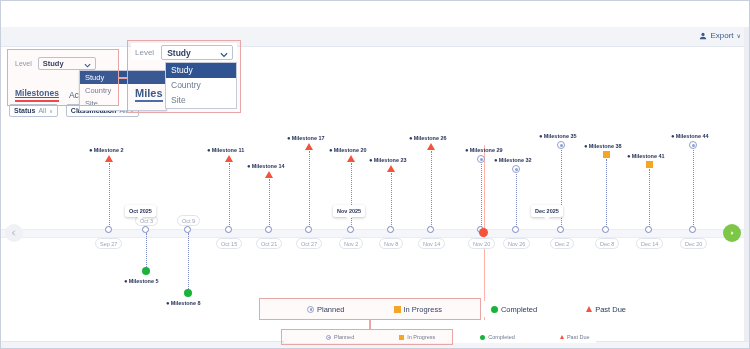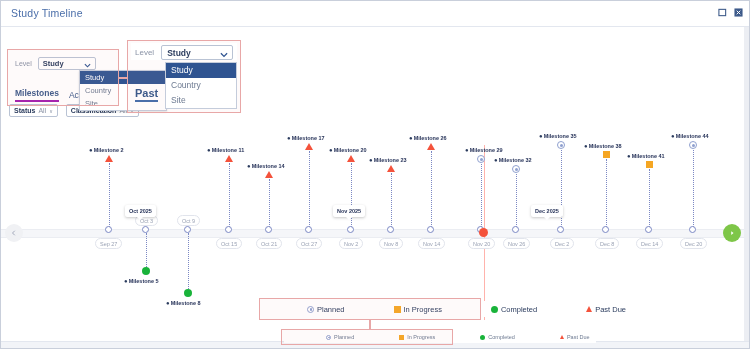--- a/index.html
+++ b/index.html
@@ -67,21 +67,21 @@
   .dd-sm {
     position: absolute; left: 78px; top: 23px;
     width: 88px; border: 1px solid #c4ccdb; background: #fff;
     box-shadow: 0 1px 2px rgba(0,0,0,.12); z-index: 30;
   }
   .dd-sm .opt { height: 13px; line-height: 13px; padding: 0 5px; font-size: 7.5px; color: #6d7a91; cursor: pointer; }
   .dd-sm .opt.sel { background: #2f5491; color: #fff; }
 
   .tabs-sm { position: absolute; left: 14px; top: 41px; display: flex; gap: 10px; align-items: flex-end; }
   .tab-sm { font-size: 8.5px; color: #3d5a8a; padding-bottom: 2px; cursor: pointer; }
-  .tab-sm.active { border-bottom: 2px solid #a21caf; font-weight: bold; }
+  .tab-sm.active { border-bottom: 2px solid #ef4444; font-weight: bold; text-decoration: underline; }
 
   .chips-sm { position: absolute; left: 8px; top: 57px; display: flex; gap: 8px; }
   .chip {
     height: 13px; border: 1px solid #b9c3d4; border-radius: 2px; background: #fff;
     display: flex; align-items: center; gap: 3px; padding: 0 4px;
     font-size: 7px; color: #2b3c5e; cursor: pointer;
   }
   .chip b { font-weight: bold; }
   .chip .v { color: #8a93a6; }
 
@@ -232,37 +232,33 @@
   .legend-small .sw-past { border-left-width:2.5px; border-right-width:2.5px; border-bottom-width:4.5px; }
 
   .bottombar { position: absolute; left: 0; bottom: 0; width: 750px; height: 7px; background: #f2f4f8; border-top: 1px solid #e3e7ef; }
   .scroll-v { position: absolute; right: 0; top: 26px; width: 5px; height: 316px; background: #eceef3; }
 </style>
 </head>
 <body>
 
 <div id="app">
 
-  <div class="titlebar">
-    <div class="titlebar-text">Study Timeline</div>
-    <div class="win-btns">
-      <span class="win-btn">
-        <svg viewBox="0 0 10 10" width="9" height="9">
-            <rect x="1" y="1.5" width="7.5" height="7" fill="none" stroke="#3d5a8a" stroke-width="1.2"></rect>
+
+  <div class="toolbar">
+    <div class="export-btn">
+      <span class="ico">
+        <svg viewBox="0 0 10 10" width="8" height="8">
+            <circle cx="5" cy="3" r="2" fill="#3d5a8a"></circle>
+            <path d="M1 9 a4 3.2 0 0 1 8 0z" fill="#3d5a8a"></path>
           </svg>
       </span>
-      <span class="win-btn">
-        <svg viewBox="0 0 10 10" width="9" height="9">
-            <rect x="0.5" y="0.5" width="9" height="9" fill="#3d5a8a"></rect>
-            <path d="M3 3 L7 7 M7 3 L3 7" stroke="#fff" stroke-width="1.1"></path>
-          </svg>
-      </span>
+      <span>Export</span>
+      <span style="font-size:6px;">∨</span>
     </div>
   </div>
-
 
   <div class="filter-area">
 
     <div class="level-row-sm">
       <span class="lbl-small">Level</span>
       <div class="select-sm">
         <span>Study</span>
         <span class="chev">
           <svg viewBox="0 0 8 5" width="7" height="5">
               <path d="M1 1 L4 4 L7 1" fill="none" stroke="#2f5491" stroke-width="1.3"></path>
@@ -345,21 +341,21 @@
               <path d="M1 1 L4.5 4.5 L8 1" fill="none" stroke="#2f5491" stroke-width="1.4"></path>
             </svg>
         </span>
       </div>
     </div>
     <div class="mag-dd">
       <div class="opt sel">Study</div>
       <div class="opt">Country</div>
       <div class="opt">Site</div>
     </div>
-    <div class="mag-tab">Past</div>
+    <div class="mag-tab">Miles</div>
   </div>
 
   <div class="ann" style="left:6px; top:48px; width:112px; height:57px;"></div>
   <div class="ann" style="left:126px; top:39px; width:114px; height:73px;"></div>
   <div class="ann-line" style="left:118px; top:76px; width:8px; height:1.5px;"></div>
 
   <div class="tl">
     <div class="axis"></div>
 
     <div class="nav-left">

